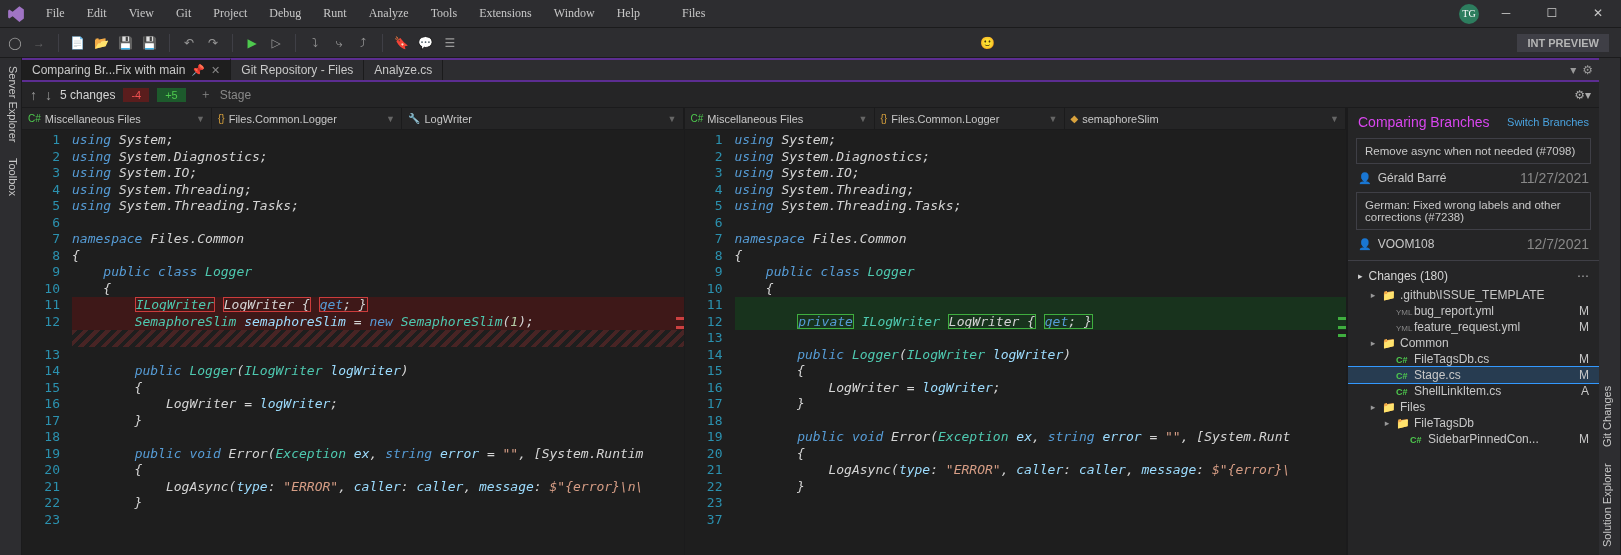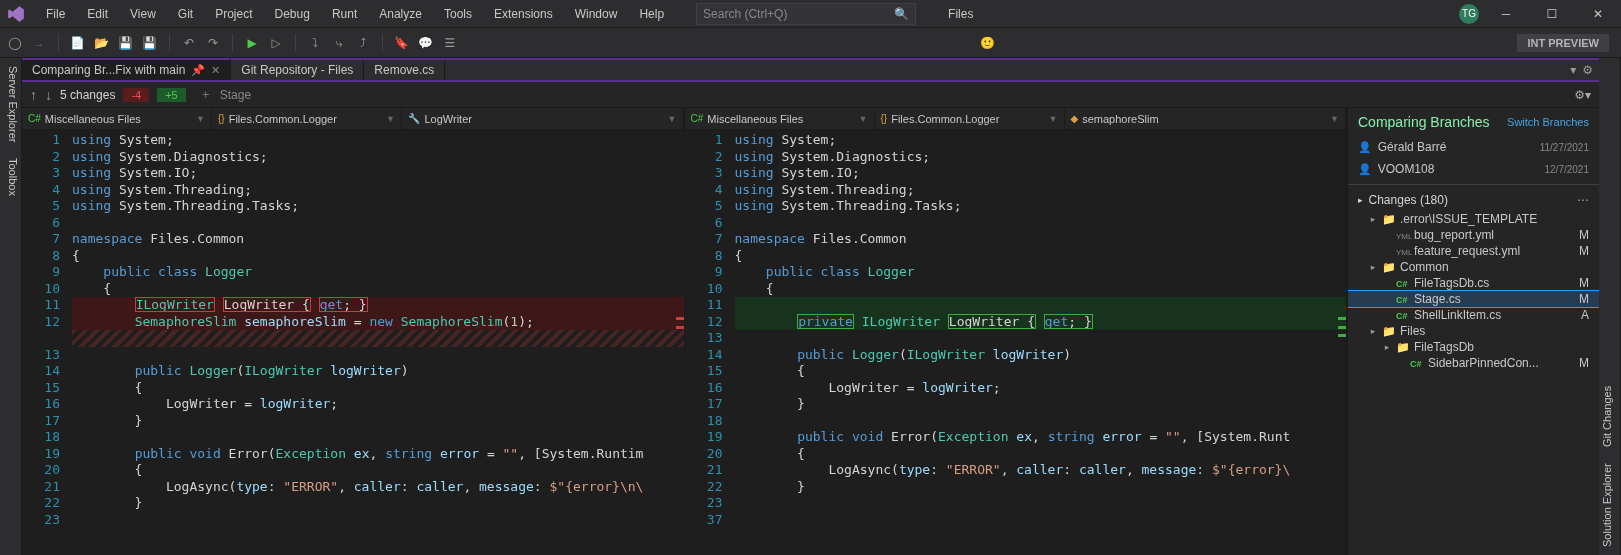--- a/index.html
+++ b/index.html
@@ -16,20 +16,21 @@
 }
 
 .menubar {
   height: 28px;
   background: #2d2d30;
   display: flex;
   align-items: center;
   padding: 0 4px;
   gap: 2px;
   border-bottom: 1px solid #1b1b1c;
+  font-family: Liberation Serif, serif;
 }
 .app-icon {
   width: 24px; height: 24px;
   display: flex; align-items: center; justify-content: center;
   margin-right: 6px;
 }
 .menubar .menu-item {
   padding: 4px 10px;
   color: #c8c8c8;
   cursor: pointer;
@@ -135,21 +136,21 @@
 }
 .ed-nav-item .caret { margin-left:auto; font-size:9px; color:#666; }
 .cs-icon { color:#4ec94e; font-size:10px; }
 .ns-icon { color:#d9a23d; font-size:10px; }
 .cl-icon { color:#d9a23d; font-size:10px; }
 
 .codewrap { flex:1; display:flex; overflow:hidden; font-family: Consolas, monospace; font-size:13px; line-height:16.5px; position:relative; }
 .gutter { width: 50px; text-align:right; color:#2b91af; padding:2px 12px 2px 0; user-select:none; }
 .gutter div { height:16.5px; }
 .codelines { flex:1; padding:2px 0; overflow:hidden; }
-.codelines .line { height:16.5px; white-space:pre; padding-left:0; position:relative; }
+.codelines .line { height:16.5px; white-space:pre; padding-left:0; position:relative;font-style:italic; }
 .k-using { color:#569cd6; }
 .k-ns { color:#d4d4d4; }
 .k-key { color:#569cd6; }
 .k-type { color:#4ec9b0; }
 .k-str { color:#d69d85; }
 .k-num { color:#b5cea8; }
 .k-var { color:#9cdcfe; }
 .line.del { background: rgba(90,20,20,0.55); }
 .line.add { background: rgba(20,70,30,0.55); }
 .hatch {
@@ -161,32 +162,32 @@
 .minimark .m { position:absolute; right:0; width:8px; height:3px; }
 
 .comparepanel {
   width: 252px; background:#252526; display:flex; flex-direction:column;
   border-left:1px solid #1b1b1c;
   font-size:12px;
 }
 .cp-header {
   padding:6px 10px; display:flex; align-items:center; justify-content:space-between;
 }
-.cp-title { font-size:14px; color:#86efac; }
+.cp-title { font-size:14px; color:#d946ef; }
 .cp-link { color:#4aa3df; font-size:11px; cursor:pointer; }
 .cp-row { padding:4px 10px; display:flex; gap:6px; align-items:center; }
 .cp-label { color:#c8c8c8; font-weight:600; }
 .cp-branch { color:#4aa3df; }
 .cp-box {
   margin:2px 8px; padding:6px 8px;
   border:1px solid #3f3f46; color:#c8c8c8;
   font-size:11.5px;
 }
 .cp-author { padding:4px 10px; display:flex; align-items:center; gap:6px; color:#c8c8c8; }
-.cp-date { margin-left:auto; color:#888; font-size:10px; }
+.cp-date { margin-left:auto; color:#888; font-size:14px; }
 .cp-sep { height:1px; background:#3f3f46; margin:4px 0; }
 .cp-changes-hdr {
   padding:4px 10px; display:flex; align-items:center; gap:6px;
 }
 .cp-changes-hdr .dots { margin-left:auto; color:#aaa; }
 .tree { flex:1; overflow:auto; padding-bottom:4px; }
 .tree-row {
   display:flex; align-items:center; gap:4px;
   padding:1px 10px 1px 0; color:#c8c8c8;
   font-size:12px;
@@ -211,24 +212,20 @@
   <span class="menu-item">View</span>
   <span class="menu-item">Git</span>
   <span class="menu-item">Project</span>
   <span class="menu-item">Debug</span>
   <span class="menu-item">Runt</span>
   <span class="menu-item">Analyze</span>
   <span class="menu-item">Tools</span>
   <span class="menu-item">Extensions</span>
   <span class="menu-item">Window</span>
   <span class="menu-item">Help</span>
-  <div class="searchbox">
-    <span>Search (Ctrl+Q)</span>
-    <span class="search-icon-r">🔍</span>
-  </div>
   <span class="menu-item" style="margin-left:20px;">Files</span>
   <div class="rightmenu">
     <div class="avatar">TG</div>
     <div class="win-btn">─</div>
     <div class="win-btn">☐</div>
     <div class="win-btn">✕</div>
   </div>
 </div>
 
 <div class="toolbar">
@@ -269,21 +266,21 @@
     <div class="doctab-row">
       <div class="doctab active">
         <span>Comparing Br...Fix with main</span>
         <span class="pin">📌</span>
         <span class="close">✕</span>
       </div>
       <div class="doctab">
         <span>Git Repository - Files</span>
       </div>
       <div class="doctab">
-        <span>Remove.cs</span>
+        <span>Analyze.cs</span>
       </div>
       <div class="doctab-spacer"></div>
       <div class="doctab-right">
         <span style="color:#999">▾</span>
         <span style="color:#999">⚙</span>
       </div>
     </div>
 
     <div class="changesbar">
       <span class="arrow">↑</span>
@@ -452,41 +449,43 @@
             <div class="m" style="top:48%; background:#3fae3f;"></div>
           </div>
         </div>
       </div>
 
       <div class="comparepanel">
         <div class="cp-header">
           <span class="cp-title">Comparing Branches</span>
           <span class="cp-link">Switch Branches</span>
         </div>
+        <div class="cp-box">Remove async when not needed (#7098)</div>
         <div class="cp-author">
           <span class="lock-icon">👤</span>
           <span>Gérald Barré</span>
           <span class="cp-date">11/27/2021</span>
         </div>
+        <div class="cp-box">German: Fixed wrong labels and other corrections (#7238)</div>
         <div class="cp-author">
           <span class="lock-icon">👤</span>
           <span>VOOM108</span>
           <span class="cp-date">12/7/2021</span>
         </div>
         <div class="cp-sep"></div>
         <div class="cp-changes-hdr">
           <span style="font-size:9px;">▸</span>
           <span>Changes (180)</span>
           <span class="dots">⋯</span>
         </div>
         <div class="tree" id="tree">
             <div class="tree-row" style="padding-left: 20px;">
               <span class="tree-caret">▸</span>
               <span class="tree-icon">📁</span>
-              <span>.error\ISSUE_TEMPLATE</span>
+              <span>.github\ISSUE_TEMPLATE</span>
               <span class="tree-status"></span>
             </div>
             <div class="tree-row" style="padding-left: 34px;">
               <span class="tree-caret"></span>
               <span class="tree-icon"><span style="color:#888;font-size:8px">YML</span></span>
               <span>bug_report.yml</span>
               <span class="tree-status">M</span>
             </div>
             <div class="tree-row" style="padding-left: 34px;">
               <span class="tree-caret"></span>

